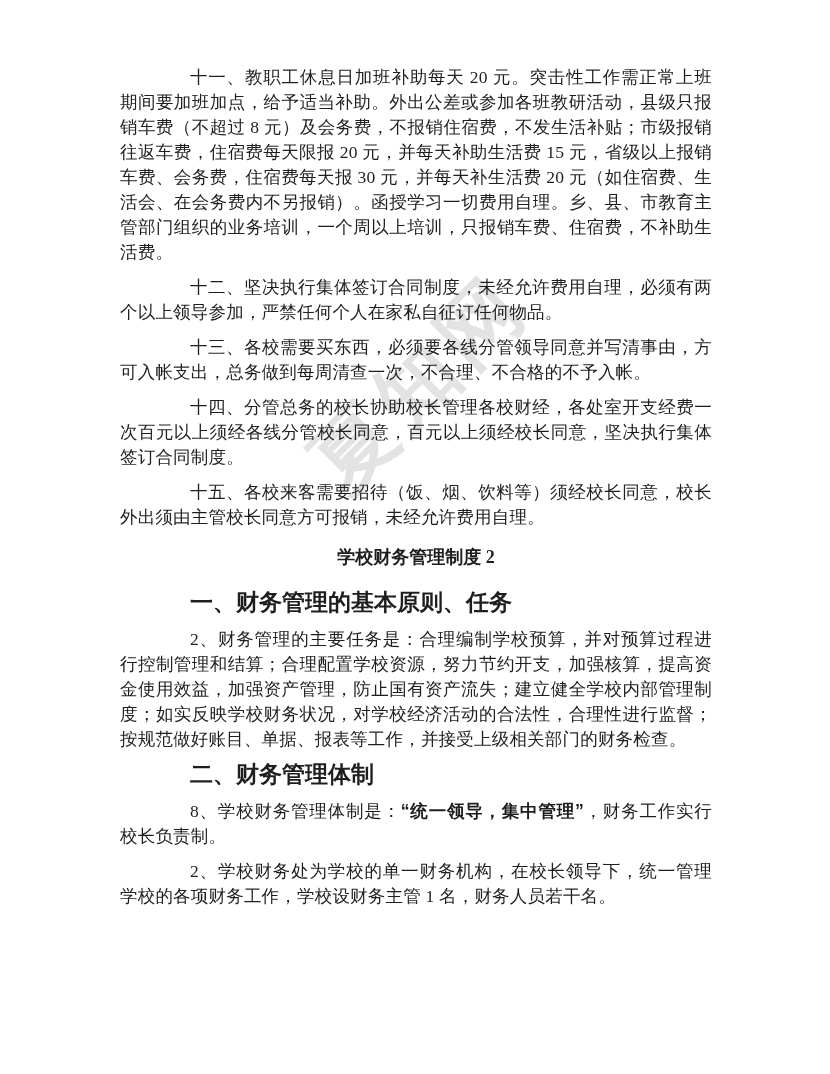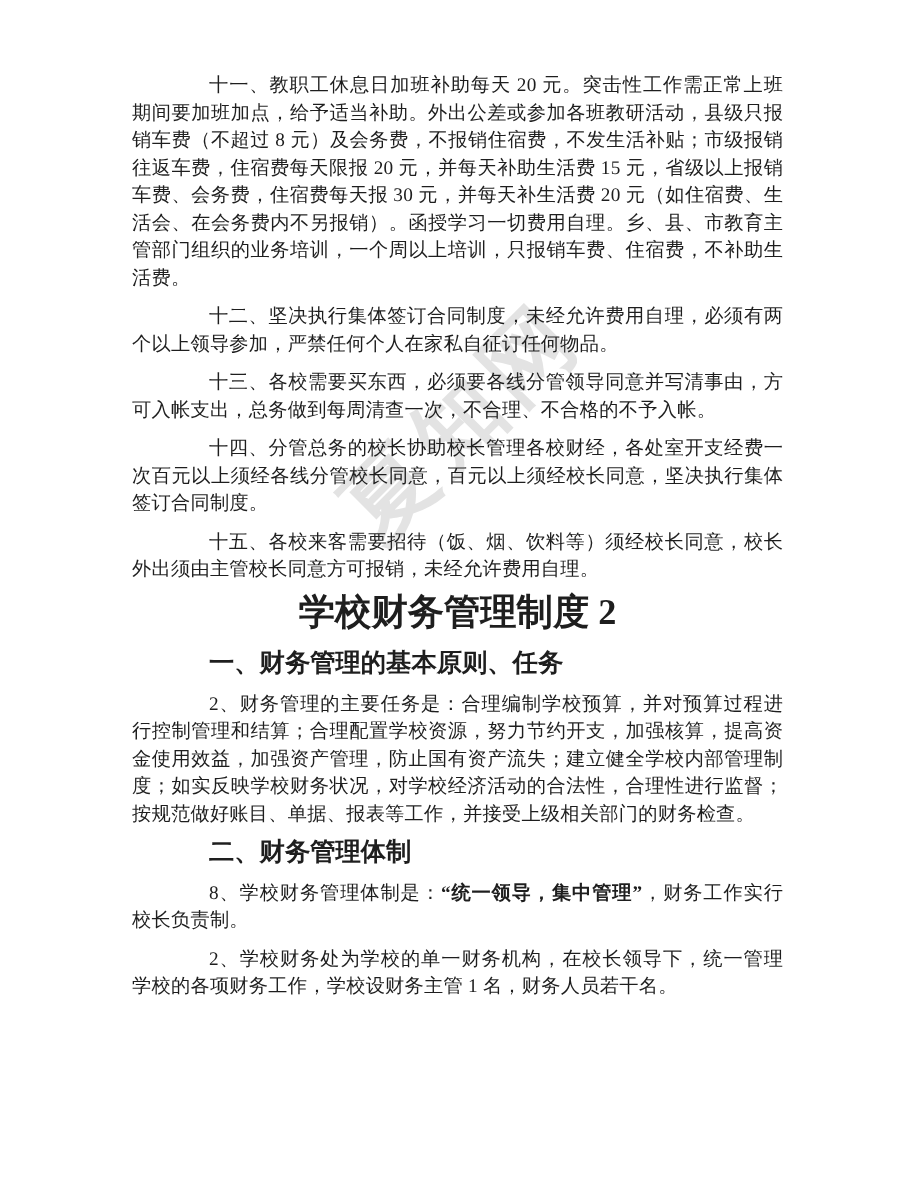--- a/index.html
+++ b/index.html
@@ -23,37 +23,37 @@
   .para {
     margin: 0 0 10px 0;
     font-size: 17.5px;
     line-height: 25px;
     text-align: justify;
     text-indent: 70px;
     letter-spacing: 0.2px;
   }
   .doc-title {
     margin: 8px 0 16px 0;
-    font-size: 33px;
+    font-size: 18px;
     line-height: 34px;
     font-weight: 700;
     text-align: center;
     text-indent: 0;
     font-family: "Liberation Serif", "DejaVu Serif", serif;
   }
   .section-heading {
     margin: 4px 0 12px 0;
     font-size: 23px;
     line-height: 25px;
     font-weight: 700;
     text-indent: 70px;
     font-family: "Liberation Sans", "DejaVu Sans", sans-serif;
   }
   .para b.inline-bold {
-    font-family: Liberation Serif, serif;
+    font-family: Liberation Sans, sans-serif;
     font-weight: 700;
   }
   .watermark {
     position: absolute;
     left: 250px; top: 330px;
     width: 340px;
     text-align: center;
     transform: rotate(-45deg);
     font-size: 80px;
     font-weight: 700;

